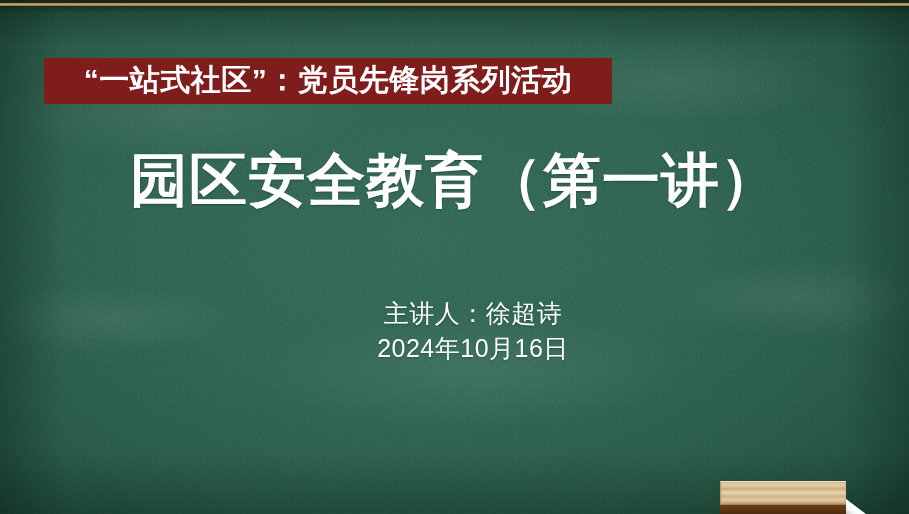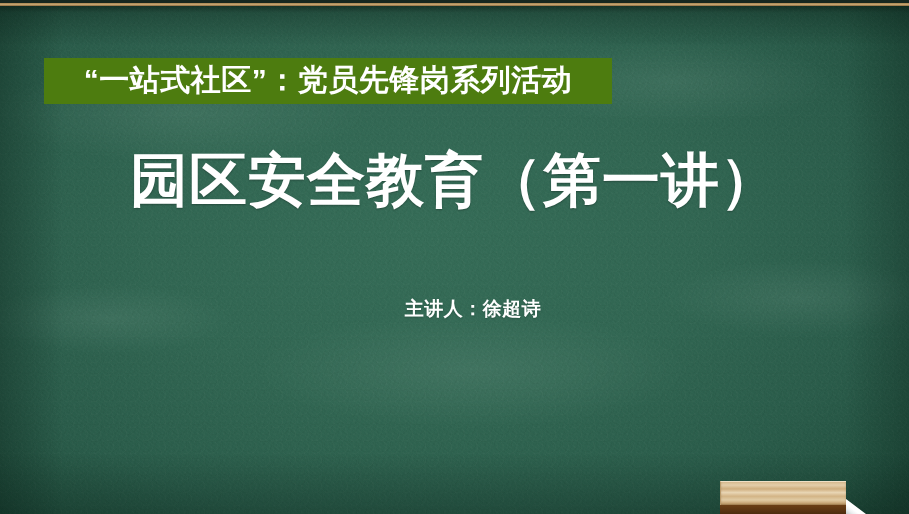--- a/index.html
+++ b/index.html
@@ -87,21 +87,21 @@
     background: linear-gradient(to bottom, rgba(10,28,20,0.45), rgba(10,28,20,0));
   }
 
   
   .banner {
     position: absolute;
     left: 44px;
     top: 58px;
     width: 568px;
     height: 46px;
-    background: #4d7c0f;
+    background: #7f1d1d;
     display: flex;
     align-items: center;
     justify-content: center;
     box-sizing: border-box;
     padding-bottom: 2px;
   }
   .banner-text {
     color: #ffffff;
     font-size: 30px;
     font-weight: bold;
@@ -129,22 +129,22 @@
   
   .subtitle-block {
     position: absolute;
     left: 0;
     right: 0;
     top: 296px;
     text-align: center;
     color: #ffffff;
   }
   .subtitle-line {
-    font-size: 19px;
-    font-weight: bold;
+    font-size: 25px;
+    font-weight: normal;
     line-height: 1.38;
     letter-spacing: 0.5px;
     white-space: nowrap;
     text-shadow: 0 1px 2px rgba(0,0,0,0.22);
     margin-left: 37px;
   }
 
   
   .chalk {
     position: absolute;
@@ -222,20 +222,21 @@
   <div class="frame-top-shadow"></div>
 
   <div class="banner">
     <span class="banner-text">“一站式社区”：党员先锋岗系列活动</span>
   </div>
 
   <div class="main-title">园区安全教育（第一讲）</div>
 
   <div class="subtitle-block">
     <div class="subtitle-line">主讲人：徐超诗</div>
+    <div class="subtitle-line">2024年10月16日</div>
   </div>
 
   <div class="chalk">
     <div class="chalk-tip"></div>
   </div>
 
   <div class="eraser">
     <div class="eraser-top"></div>
     <div class="eraser-base"></div>
   </div>

